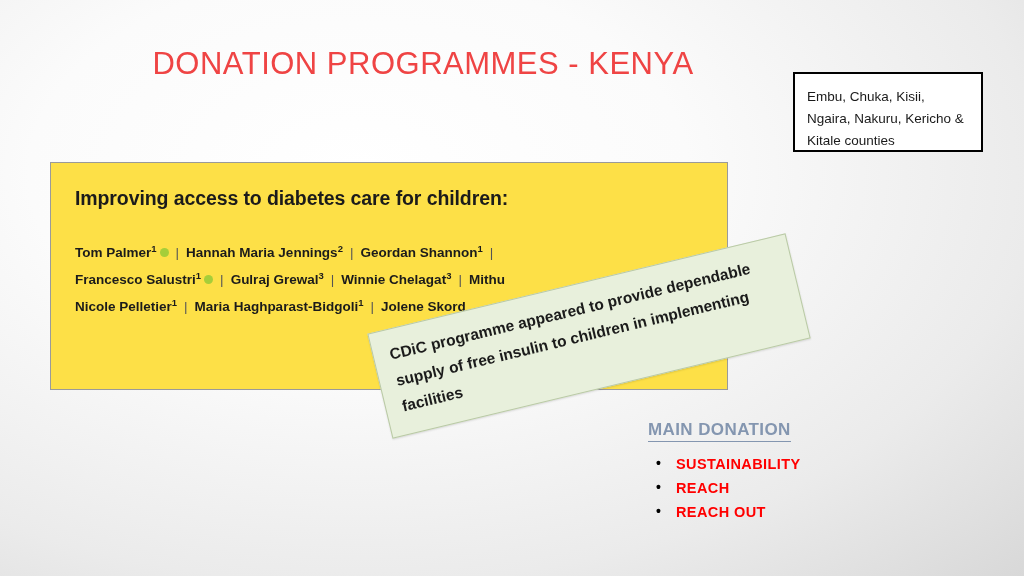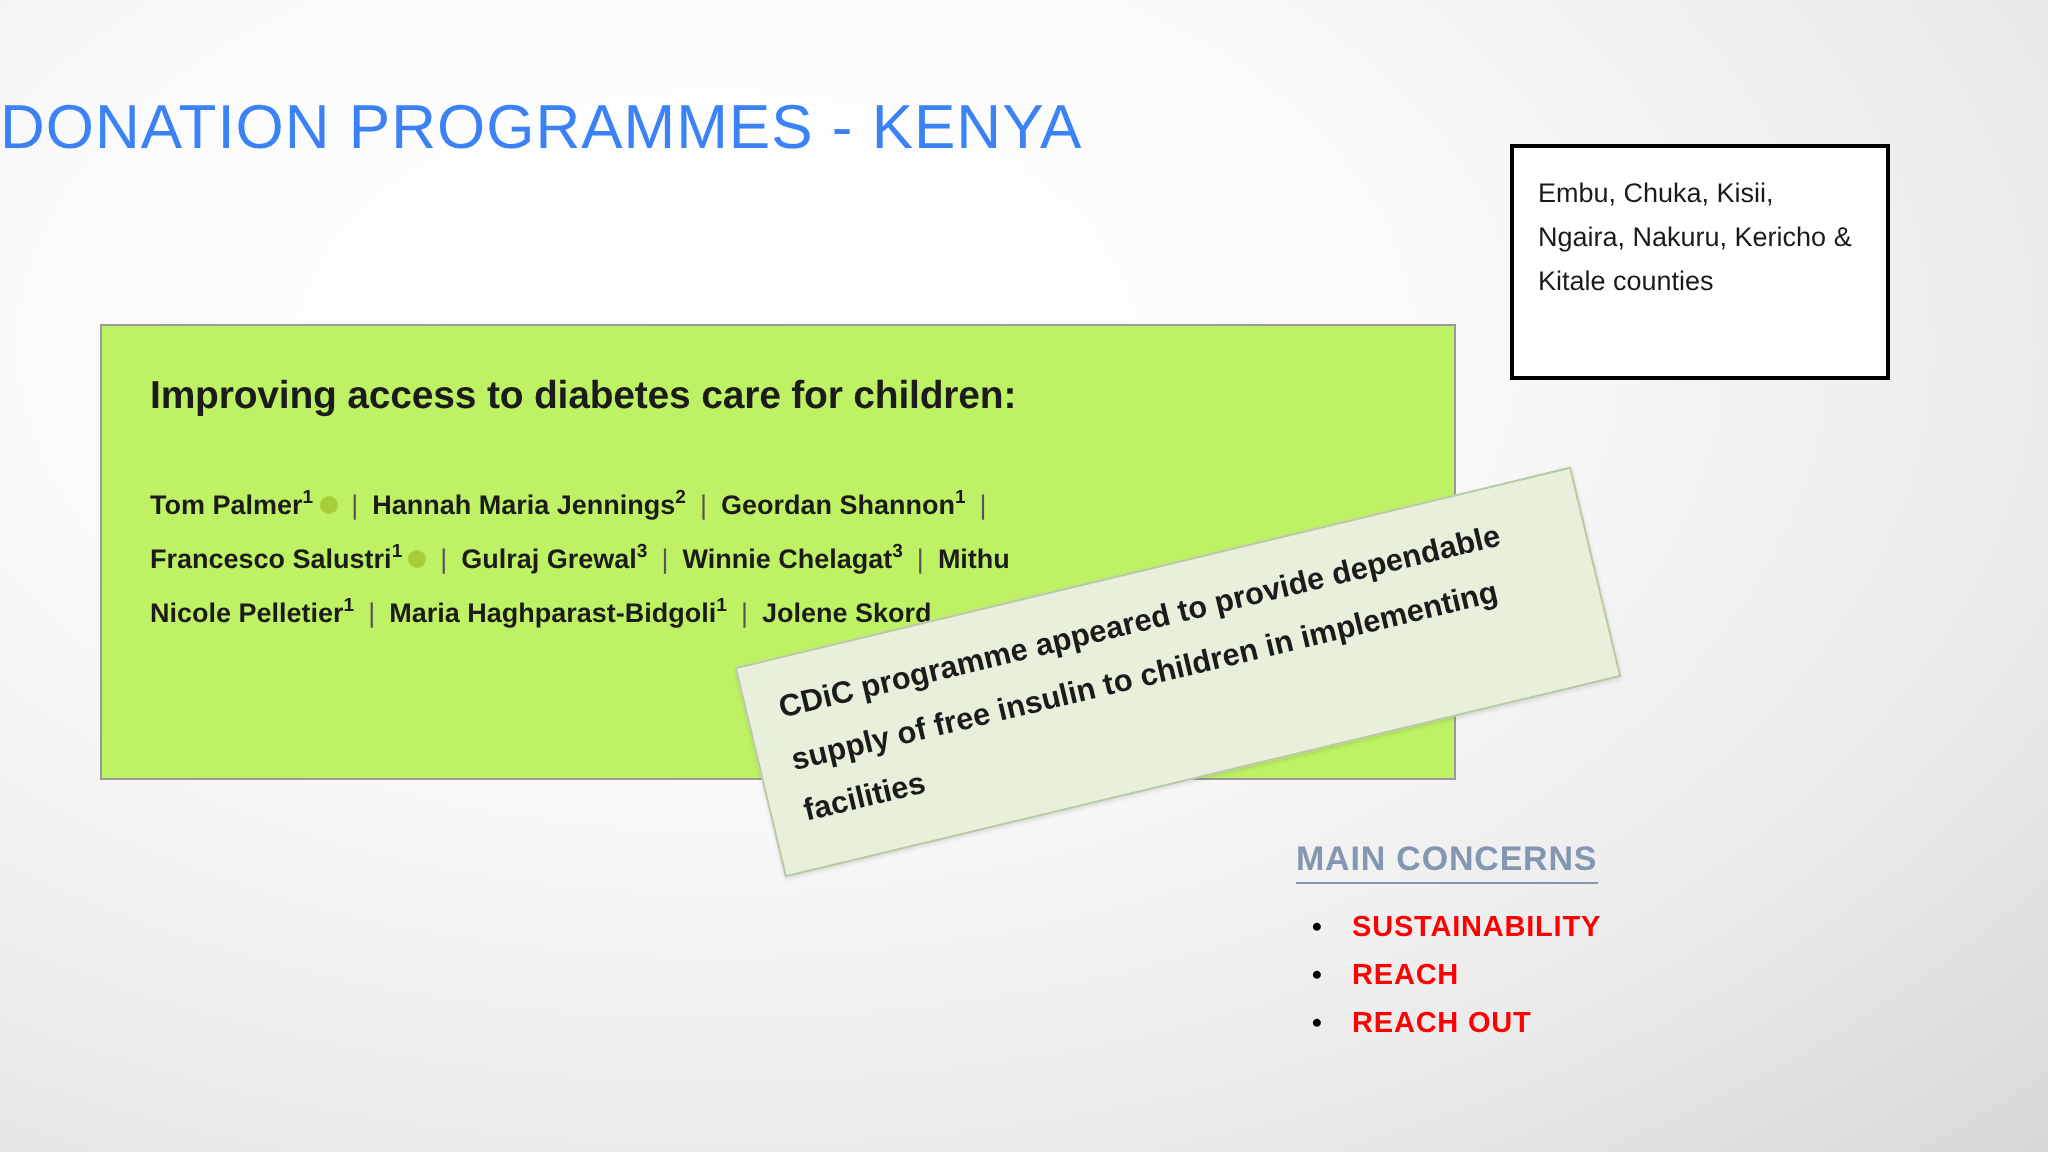--- a/index.html
+++ b/index.html
@@ -18,53 +18,54 @@
     position: absolute;
     inset: 0;
   }
 
   
   .slide-title {
     position: absolute;
     left: 0;
     top: 46px;
     width: 846px;
+    text-align: center;
     font-size: 31px;
     letter-spacing: 0.5px;
-    color: #3b82f6;
+    color: #ef4444;
     font-weight: 400;
     font-family: "Liberation Sans", sans-serif;
   }
 
   
   .counties-box {
     position: absolute;
-    left: 755px;
+    left: 793px;
     top: 72px;
     width: 190px;
-    height: 118px;
+    height: 80px;
     border: 2px solid #000;
     background: #ffffff;
     box-sizing: border-box;
     padding: 12px 10px 8px 12px;
   }
   .counties-text {
     font-size: 13.5px;
     line-height: 1.62;
     color: #1a1a1a;
   }
 
   
   .paper-card {
     position: absolute;
     left: 50px;
     top: 162px;
     width: 678px;
     height: 228px;
-    background: #bef264;
+    background: #fde047;
     border: 1px solid #9a9a9a;
     box-sizing: border-box;
     padding: 20px 24px;
     overflow: hidden;
   }
   .paper-title {
     font-size: 19.5px;
     font-weight: bold;
     color: #1b1b1b;
     line-height: 1.62;
@@ -177,21 +178,21 @@
       <div id="author-row-1"><span>Francesco Salustri</span><sup>1</sup><span class="orcid"></span><span class="sep">|</span><span>Gulraj Grewal</span><sup>3</sup><span class="sep">|</span><span>Winnie Chelagat</span><sup>3</sup><span class="sep">|</span><span>Mithu</span></div>
       <div id="author-row-2"><span>Nicole Pelletier</span><sup>1</sup><span class="sep">|</span><span>Maria Haghparast-Bidgoli</span><sup>1</sup><span class="sep">|</span><span>Jolene Skord</span></div>
     </div>
   </div>
 
   <div class="callout">
     <div class="callout-text">CDiC programme appeared to provide dependable supply of free insulin to children in implementing facilities</div>
   </div>
 
   <div class="concerns">
-    <div class="concerns-heading">MAIN CONCERNS</div>
+    <div class="concerns-heading">MAIN DONATION</div>
     <ul class="concerns-list" id="concerns-list">
         <li><span class="bullet">•</span><span>SUSTAINABILITY</span></li>
         <li><span class="bullet">•</span><span>REACH</span></li>
         <li><span class="bullet">•</span><span>REACH OUT</span></li>
       </ul>
   </div>
 
 </div>
 
 </body></html>

